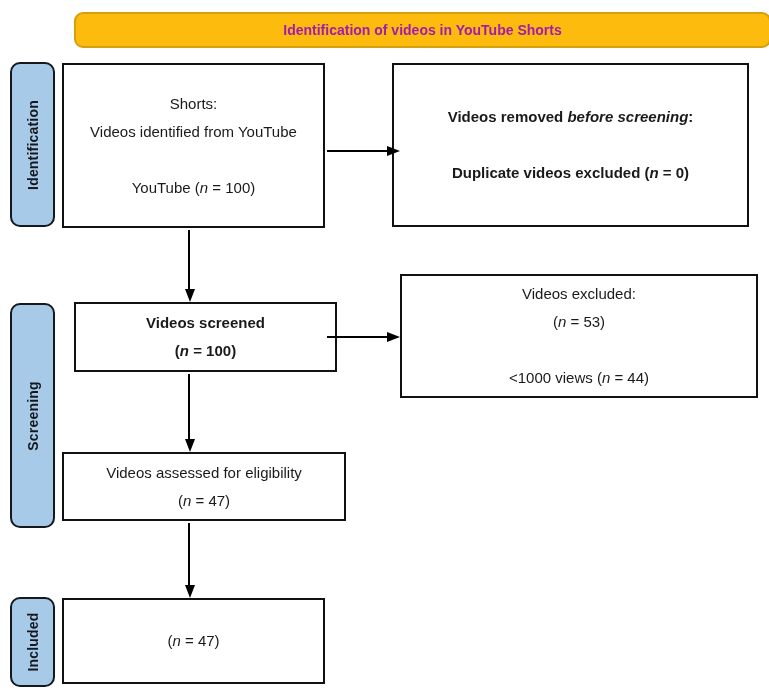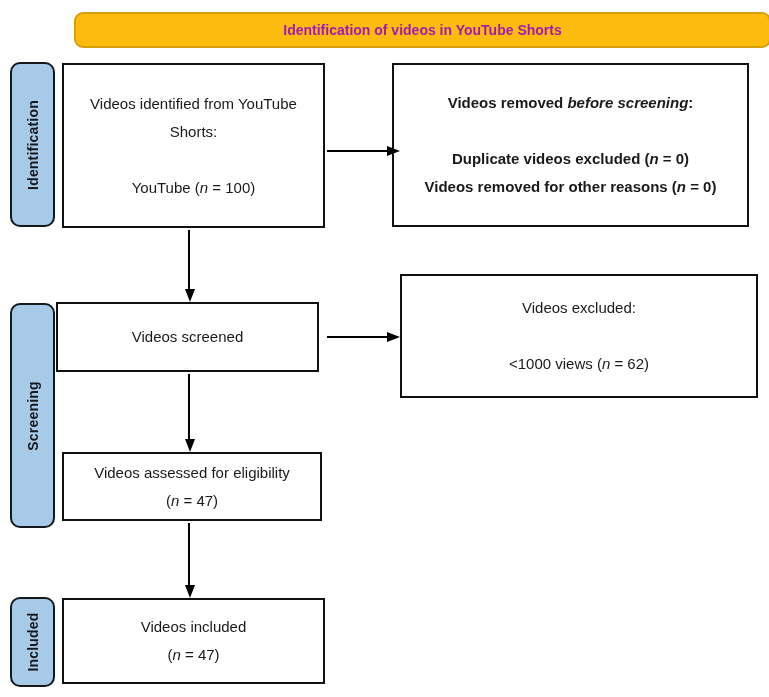--- a/index.html
+++ b/index.html
@@ -58,50 +58,50 @@
     <span>Identification</span>
   </div>
   <div class="stage" style="top:303px; height:225px;">
     <span>Screening</span>
   </div>
   <div class="stage" style="top:597px; height:90px;">
     <span>Included</span>
   </div>
 
   <div class="fbox" style="left:62px; top:63px; width:263px; height:165px;">
+      <div class="line"><span>Shorts:</span></div>
       <div class="line"><span>Videos identified from YouTube</span></div>
-      <div class="line"><span>Shorts:</span></div>
       <div class="line">&nbsp;</div>
       <div class="line"><span>YouTube (</span><em>n</em><span> = 100)</span></div>
     </div>
 
   <div class="fbox" style="left:392px; top:63px; width:357px; height:164px;font-weight:bold;">
       <div class="line"><span>Videos removed </span><em>before screening</em><span>:</span></div>
       <div class="line">&nbsp;</div>
       <div class="line"><span>Duplicate videos excluded (</span><em>n</em><span> = 0)</span></div>
-      <div class="line"><span>Videos removed for other reasons (</span><em>n</em><span> = 0)</span></div>
     </div>
 
-  <div class="fbox" style="left:56px; top:302px; width:263px; height:70px;">
+  <div class="fbox" style="left:74px; top:302px; width:263px; height:70px;font-weight:bold;">
       <div class="line"><span>Videos screened</span></div>
+      <div class="line"><span>(</span><em>n</em><span> = 100)</span></div>
     </div>
 
   <div class="fbox" style="left:400px; top:274px; width:358px; height:124px;">
       <div class="line"><span>Videos excluded:</span></div>
+      <div class="line"><span>(</span><em>n</em><span> = 53)</span></div>
       <div class="line">&nbsp;</div>
-      <div class="line"><span>&lt;1000 views (</span><em>n</em><span> = 62)</span></div>
+      <div class="line"><span>&lt;1000 views (</span><em>n</em><span> = 44)</span></div>
     </div>
 
-  <div class="fbox" style="left:62px; top:452px; width:260px; height:69px;">
+  <div class="fbox" style="left:62px; top:452px; width:284px; height:69px;">
       <div class="line"><span>Videos assessed for eligibility</span></div>
       <div class="line"><span>(</span><em>n</em><span> = 47)</span></div>
     </div>
 
   <div class="fbox" style="left:62px; top:598px; width:263px; height:86px;">
-      <div class="line"><span>Videos included</span></div>
       <div class="line"><span>(</span><em>n</em><span> = 47)</span></div>
     </div>
 
   <div class="arrow-h" style="left:327px; top:150px; width:60px;"></div>
   <div class="arrow-v" style="left:188px; top:230px; height:59px;"></div>
   <div class="arrow-h" style="left:327px; top:336px; width:60px;"></div>
   <div class="arrow-v" style="left:188px; top:374px; height:65px;"></div>
   <div class="arrow-v" style="left:188px; top:523px; height:62px;"></div>
 
 </div>

